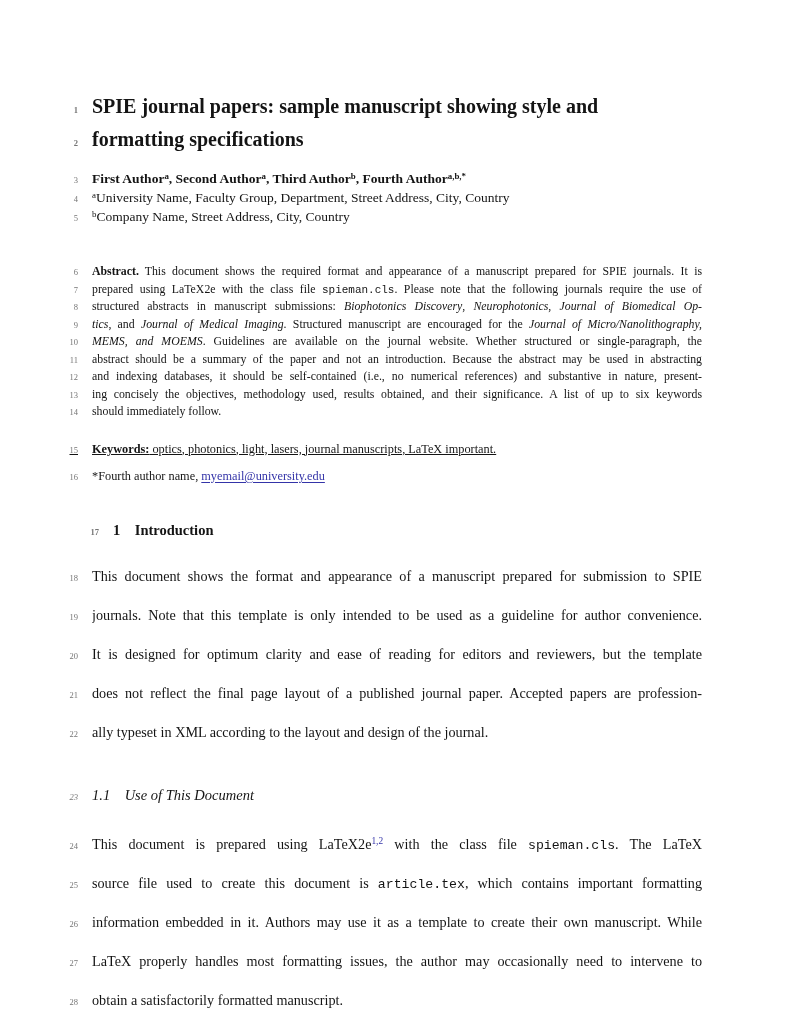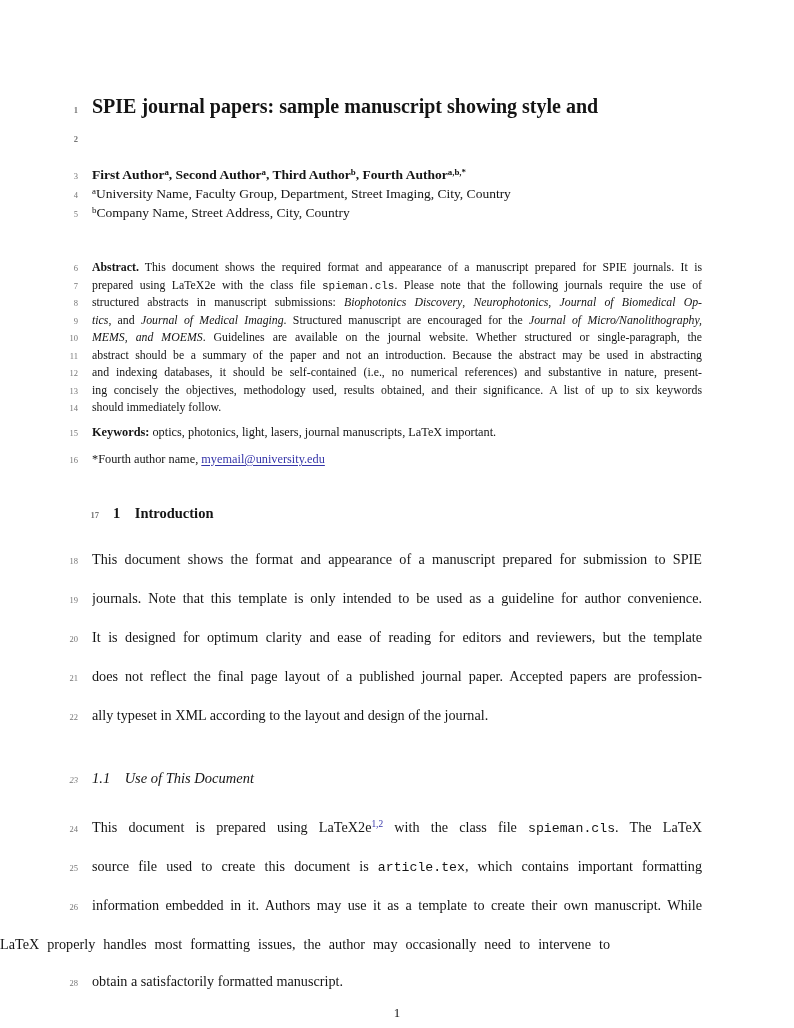--- a/index.html
+++ b/index.html
@@ -20,21 +20,21 @@
     font-size:8.5px;color:var(--linenum,#757575);
     font-family:"Liberation Serif", serif;
     user-select:none;
   }
   .txt{flex:none;width:610px;overflow:hidden;text-align:left;}
   .j .txt{text-align:justify;text-align-last:justify;}
 
   .blk-title   {font-size:20px;font-weight:bold;line-height:29px;}
   .blk-authors {font-size:13.5px;line-height:17px;margin-top:12px;}
   .blk-abstract{font-size:11.8px;line-height:16.5px;margin-top:36px;}
-  .blk-keywords{font-size:12.3px;line-height:17px;margin-top:7px;}
+  .blk-keywords{font-size:12.3px;line-height:17px;margin-top:20px;text-decoration:underline;}
   .blk-corresp {font-size:12.3px;line-height:17px;margin-top:9px;}
   .blk-section {font-size:14.5px;font-weight:bold;line-height:20px;margin-top:34px;margin-left:21px;}
   .blk-subsect {font-size:14.5px;font-style:italic;line-height:20px;margin-top:32px;}
   .blk-body    {font-size:14.2px;line-height:37px;margin-top:16px;}
   .blk-body2   {font-size:14.2px;line-height:37px;margin-top:19px;}
 
   .s-b{font-weight:bold;text-align:right;}
   .s-i{font-style:italic;}
   .s-m{font-family:"Liberation Mono", monospace;font-size:93%;}
   .s-sup{font-size:66%;position:relative;top:-0.48em;letter-spacing:0;}
@@ -50,30 +50,31 @@
 <body>
 
 <div class="page">
   <section class="blk-title">
       <div class="row">
         <span class="num">1</span>
         <div class="txt"><span>SPIE journal papers: sample manuscript showing style and</span></div>
       </div>
       <div class="row">
         <span class="num">2</span>
+        <div class="txt"><span>formatting specifications</span></div>
       </div>
     </section>
   <section class="blk-authors">
       <div class="row">
         <span class="num">3</span>
         <div class="txt"><span class="s-b">First Author</span><span class="s-b s-sup">a</span><span class="s-b">, Second Author</span><span class="s-b s-sup">a</span><span class="s-b">, Third Author</span><span class="s-b s-sup">b</span><span class="s-b">, Fourth Author</span><span class="s-b s-sup">a,b,*</span></div>
       </div>
       <div class="row">
         <span class="num">4</span>
-        <div class="txt"><span class="s-sup">a</span><span>University Name, Faculty Group, Department, Street Imaging, City, Country</span></div>
+        <div class="txt"><span class="s-sup">a</span><span>University Name, Faculty Group, Department, Street Address, City, Country</span></div>
       </div>
       <div class="row">
         <span class="num">5</span>
         <div class="txt"><span class="s-sup">b</span><span>Company Name, Street Address, City, Country</span></div>
       </div>
     </section>
   <section class="blk-abstract">
       <div class="row j">
         <span class="num">6</span>
         <div class="txt"><span class="s-b">Abstract.</span><span> This document shows the required format and appearance of a manuscript prepared for SPIE journals. It is</span></div>
@@ -164,20 +165,21 @@
       </div>
       <div class="row j">
         <span class="num">25</span>
         <div class="txt"><span>source file used to create this document is </span><span class="s-m">article.tex</span><span>, which contains important formatting</span></div>
       </div>
       <div class="row j">
         <span class="num">26</span>
         <div class="txt"><span>information embedded in it. Authors may use it as a template to create their own manuscript. While</span></div>
       </div>
       <div class="row j">
+        <span class="num">27</span>
         <div class="txt"><span>LaTeX properly handles most formatting issues, the author may occasionally need to intervene to</span></div>
       </div>
       <div class="row">
         <span class="num">28</span>
         <div class="txt"><span>obtain a satisfactorily formatted manuscript.</span></div>
       </div>
     </section>
   <div class="pageno">1</div>
 </div>
 

